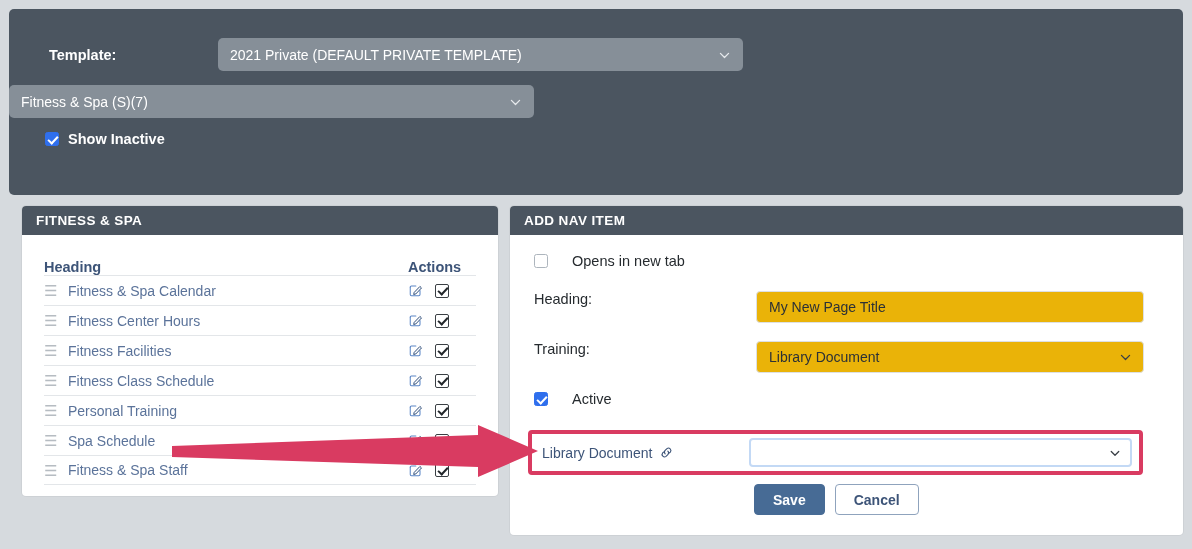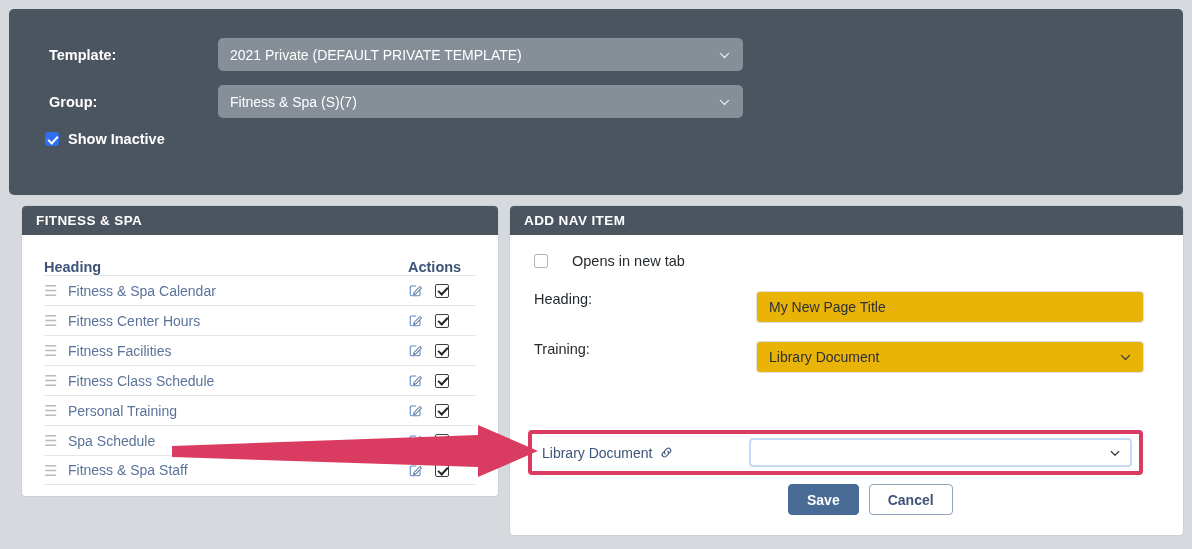--- a/index.html
+++ b/index.html
@@ -260,21 +260,21 @@
     display: flex;
     align-items: center;
     padding: 0 26px 0 10px;
     font-size: 14px;
     color: #2c3136;
   }
   .focus-select .chev { position:absolute; right:9px; top:50%; transform:translateY(-50%); width:12px; height:12px; }
 
   .btn-row {
     position: absolute;
-    left: 788px; top: 484px;
+    left: 754px; top: 484px;
     display: flex;
     gap: 10px;
     z-index: 4;
   }
   .btn {
     height: 31px;
     border-radius: 4px;
     font-size: 14px;
     font-weight: bold;
     font-family: "Liberation Sans", sans-serif;
@@ -305,21 +305,20 @@
     <div class="filter-label">Template:</div>
     <div class="dark-select">
       <span>2021 Private (DEFAULT PRIVATE TEMPLATE)</span>
       <svg class="chev" viewBox="0 0 16 16">
           <path d="M3 6 L8 11 L13 6" fill="none" stroke="#e6e9ec" stroke-width="1.6" stroke-linecap="round" stroke-linejoin="round"></path>
         </svg>
     </div>
   </div>
 
   <div class="filter-row" style="left:0; top:76px;">
-    <div class="filter-label">Group:</div>
     <div class="dark-select">
       <span>Fitness &amp; Spa (S)(7)</span>
       <svg class="chev" viewBox="0 0 16 16">
           <path d="M3 6 L8 11 L13 6" fill="none" stroke="#e6e9ec" stroke-width="1.6" stroke-linecap="round" stroke-linejoin="round"></path>
         </svg>
     </div>
   </div>
 
   <div class="chk-row" style="left:0; top:122px;">
     <span class="cbox checked"></span>
@@ -443,20 +442,24 @@
     <div class="form-row">
       <div class="f-label">Training:</div>
       <div class="selinput">
         <span>Library Document</span>
         <svg class="chev" viewBox="0 0 16 16">
             <path d="M3 6 L8 11 L13 6" fill="none" stroke="#3a4046" stroke-width="1.6" stroke-linecap="round" stroke-linejoin="round"></path>
           </svg>
       </div>
     </div>
 
+    <div class="form-chk">
+      <span class="cbox checked"></span>
+      <span class="lbl">Active</span>
+    </div>
 
   </div>
 </div>
 
 <div class="hl-box">
   <div class="hl-label">
     <span>Library Document</span>
     <svg width="15" height="15" viewBox="0 0 20 20">
       <g fill="none" stroke="#3d5478" stroke-width="1.5" stroke-linecap="round">
         <path d="M8.2 11.8 A3.2 3.2 0 0 1 8.2 7.3 L10.6 4.9 A3.2 3.2 0 0 1 15.1 9.4 L13.9 10.6"></path>

